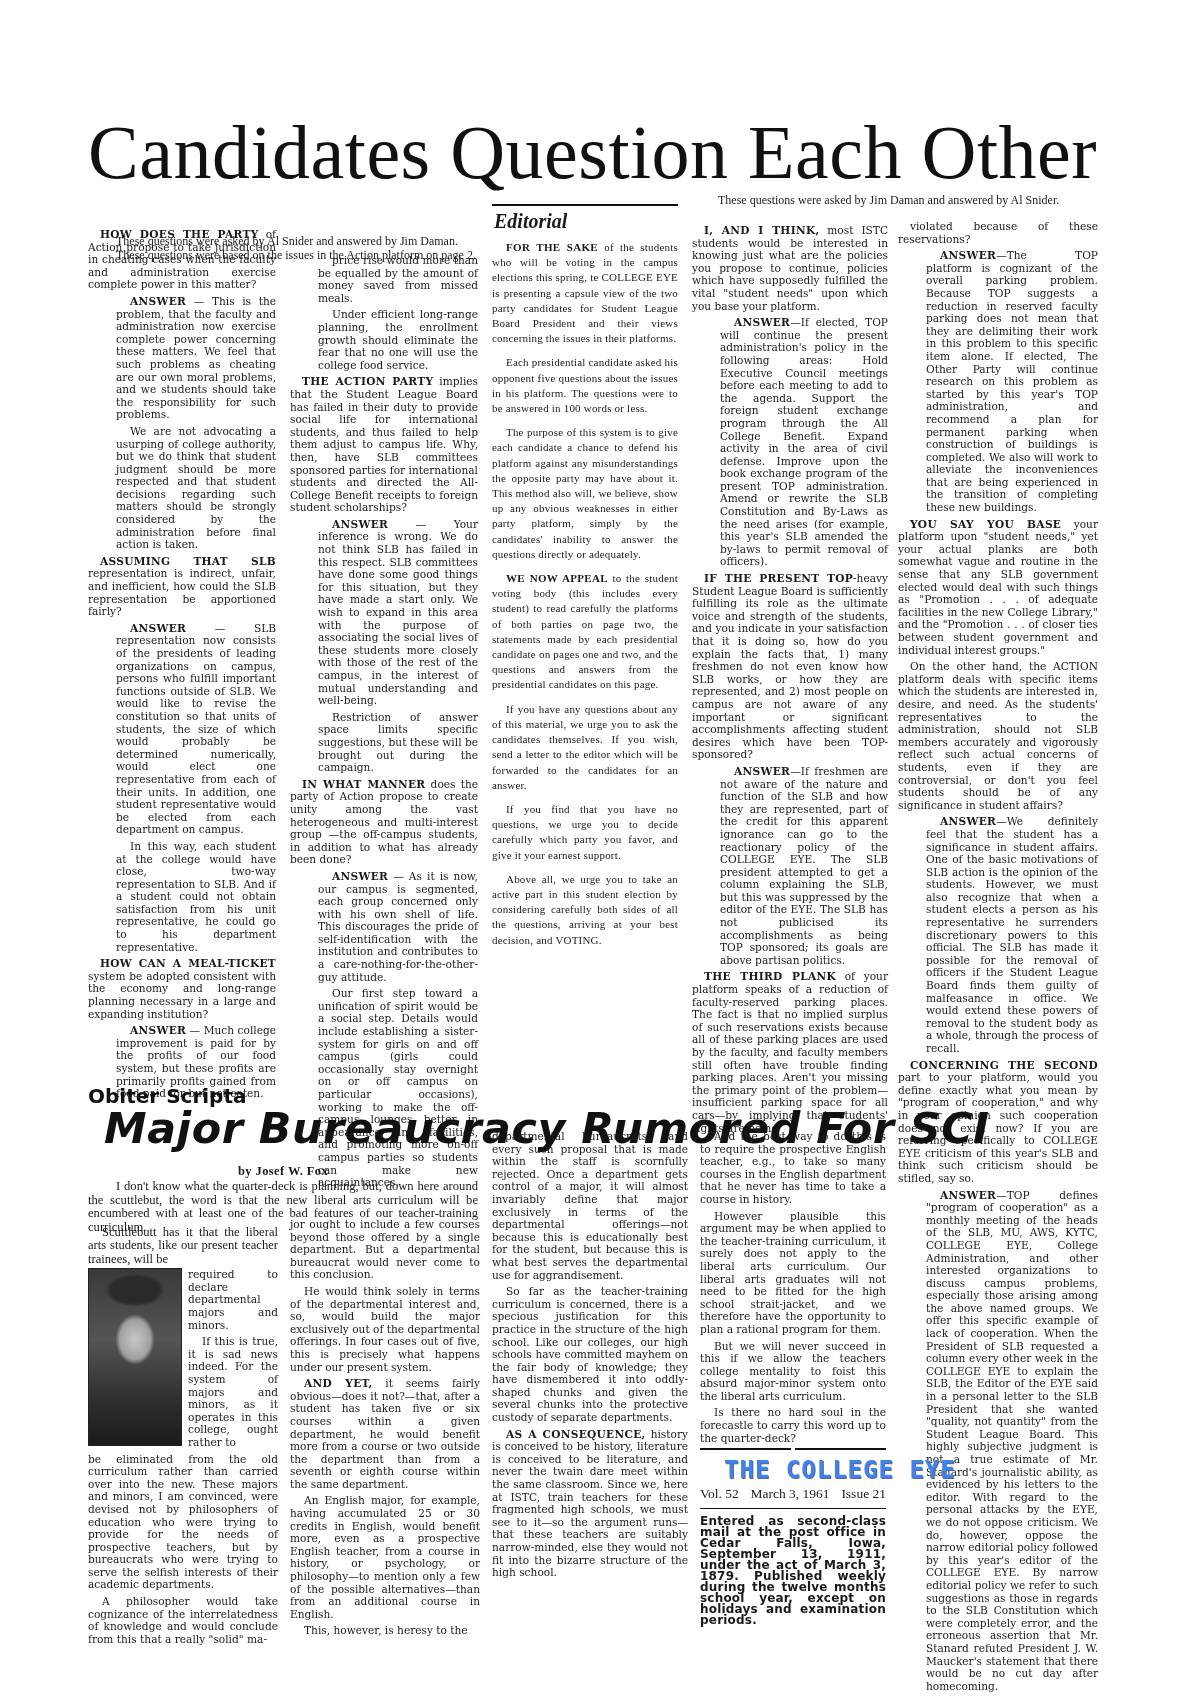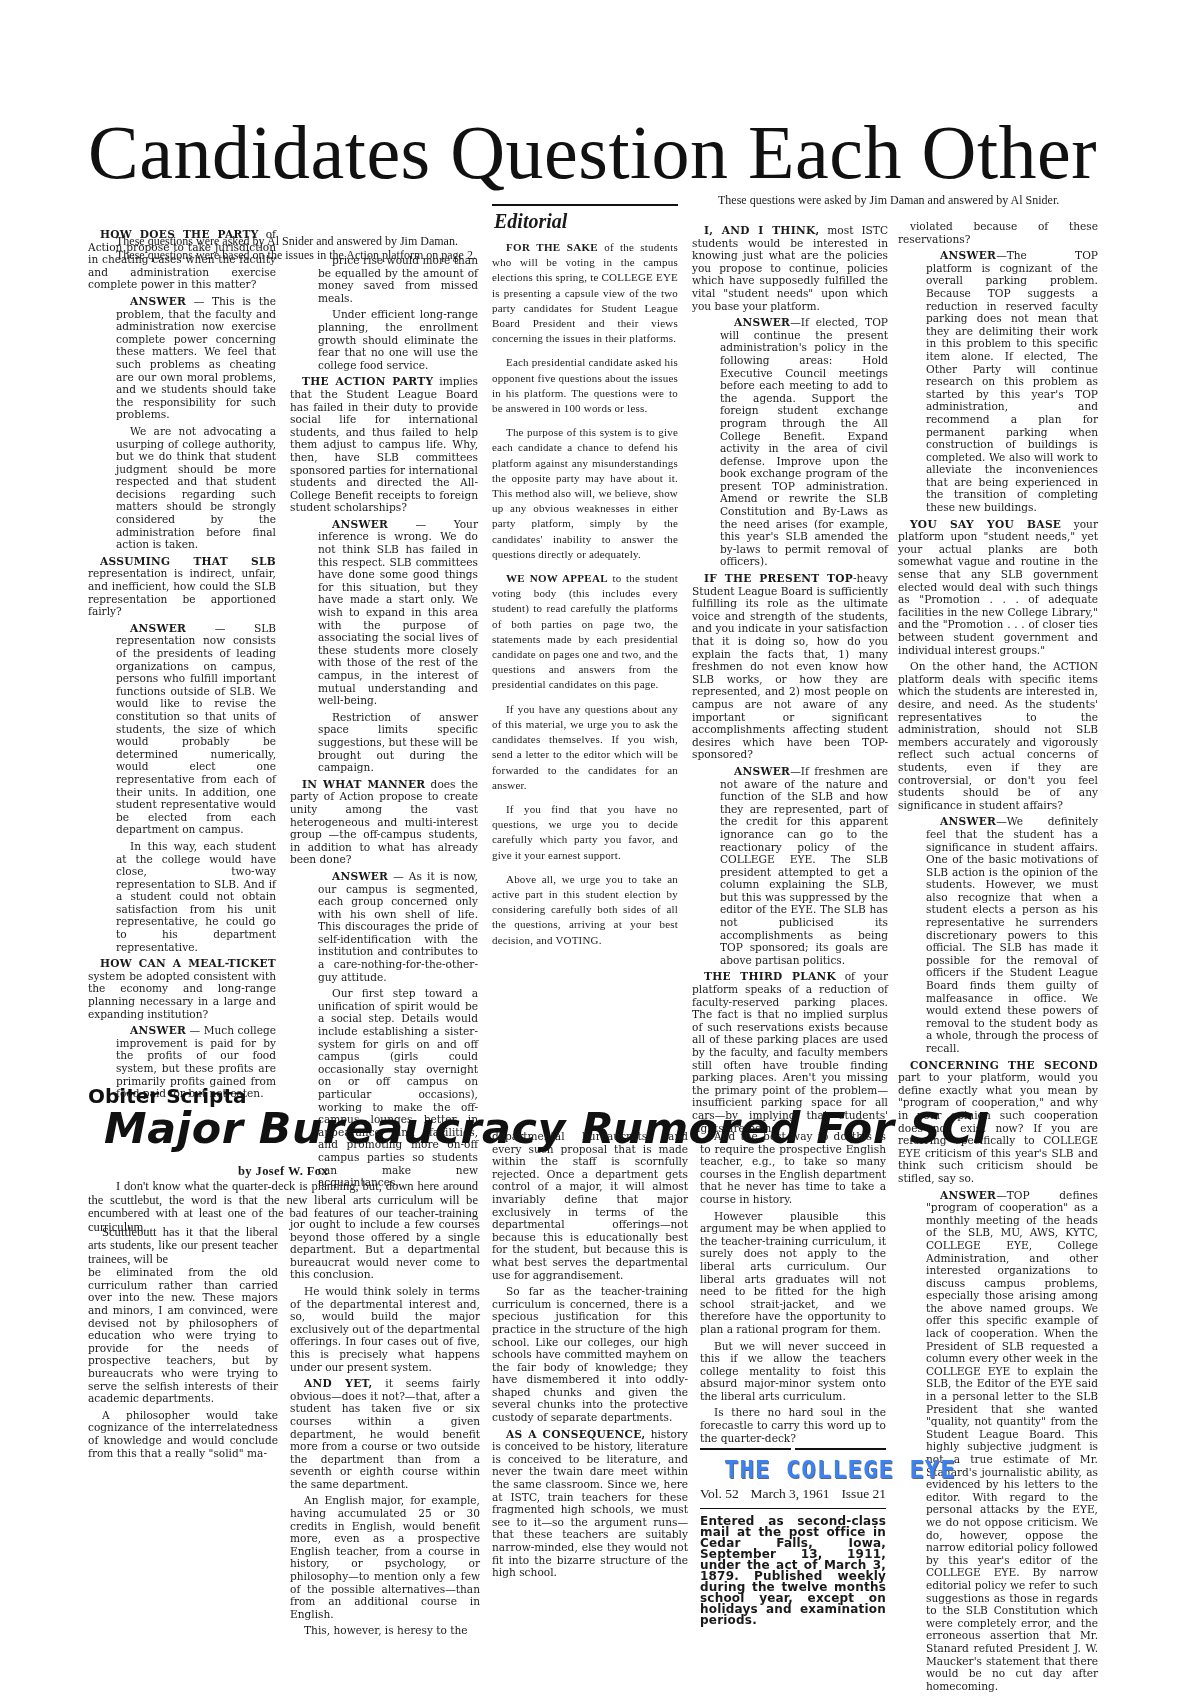--- a/index.html
+++ b/index.html
@@ -94,20 +94,27 @@
     <p class="a"><b>ANSWER</b><span>—TOP defines "program of cooperation" as a monthly meeting of the heads of the SLB, MU, AWS, KYTC, COLLEGE EYE, College Administration, and other interested organizations to discuss campus problems, especially those arising among the above named groups. We offer this specific example of lack of cooperation. When the President of SLB requested a column every other week in the COLLEGE EYE to explain the SLB, the Editor of the EYE said in a personal letter to the SLB President that she wanted "quality, not quantity" from the Student League Board. This highly subjective judgment is not a true estimate of Mr. Stanard's journalistic ability, as evidenced by his letters to the editor. With regard to the personal attacks by the EYE, we do not oppose criticism. We do, however, oppose the narrow editorial policy followed by this year's editor of the COLLEGE EYE. By narrow editorial policy we refer to such suggestions as those in regards to the SLB Constitution which were completely error, and the erroneous assertion that Mr. Stanard refuted President J. W. Maucker's statement that there would be no cut day after homecoming.</span></p>
   </div>
 
 <div class="abs kicker" style="left:88px; top:1084px;">Obiter Scripta</div>
 <div class="abs big2" style="left:104px; top:1104px;">Major Bureaucracy Rumored For SCI</div>
 <div class="abs byline" style="left:238px; top:1164px;">by Josef W. Fox</div>
 <div class="abs intro" style="left:88px; top:1180px; width:390px; text-indent:28px; text-align:justify; font-size:12.6px; line-height:13.6px;">I don't know what the quarter-deck is planning, but, down here around the scuttlebut, the word is that the new liberal arts curriculum will be encumbered with at least one of the bad features of our teacher-training curriculum.</div>
 
 <div class="col" style="left:88px; top:1226px; width:190px;">
   <div class="intro" style="text-indent:14px; font-size:12.6px; line-height:13.4px; text-align:justify;">Scuttlebutt has it that the liberal arts students, like our present teacher trainees, will be</div>
+  <div style="display:flex; margin-top:2px;">
+    <div class="photo" style="position:relative; width:92px; height:176px; flex:none; margin-right:6px;"></div>
+    <div id="col1-wrap" style="flex:1;">
+        <p class="noind">required to declare departmental majors and minors.</p>
+        <p>If this is true, it is sad news indeed. For the system of majors and minors, as it operates in this college, ought rather to</p>
+      </div>
+  </div>
   <div id="col1-rest">
       <p class="noind">be eliminated from the old curriculum rather than carried over into the new. These majors and minors, I am convinced, were devised not by philosophers of education who were trying to provide for the needs of prospective teachers, but by bureaucrats who were trying to serve the selfish interests of their academic departments.</p>
       <p>A philosopher would take cognizance of the interrelatedness of knowledge and would conclude from this that a really "solid" ma-</p>
     </div>
 </div>
 <div class="col" id="c-col2" style="left:290px; top:1218px; width:190px;">
     <p class=" noind"><span>jor ought to include a few courses beyond those offered by a single department. But a departmental bureaucrat would never come to this conclusion.</span></p>
     <p><span>He would think solely in terms of the departmental interest and, so, would build the major exclusively out of the departmental offerings. In four cases out of five, this is precisely what happens under our present system.</span></p>
     <p><b>AND YET,</b><span> it seems fairly obvious—does it not?—that, after a student has taken five or six courses within a given department, he would benefit more from a course or two outside the department than from a seventh or eighth course within the same department.</span></p>
     <p><span>An English major, for example, having accumulated 25 or 30 credits in English, would benefit more, even as a prospective English teacher, from a course in history, or psychology, or philosophy—to mention only a few of the possible alternatives—than from an additional course in English.</span></p>

